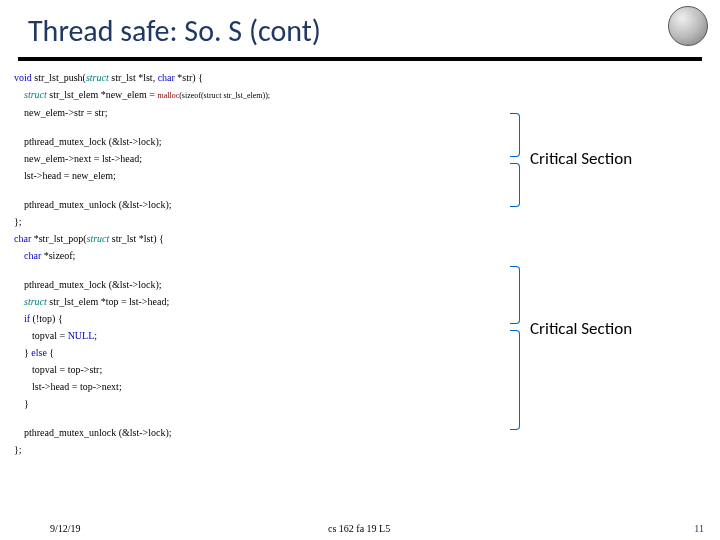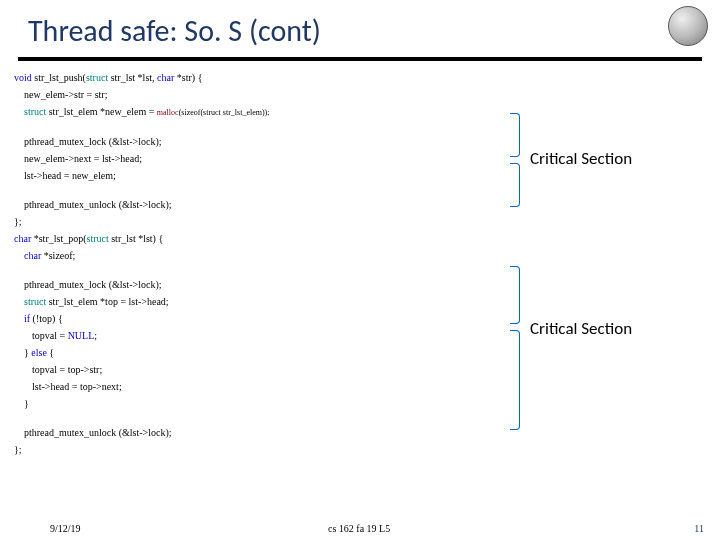--- a/index.html
+++ b/index.html
@@ -36,21 +36,21 @@
   }
   .code {
     font-family: Georgia, "Times New Roman", serif;
     font-size: 10px;
     line-height: 17px;
     padding: 2px 0 0 14px;
     color: #000;
   }
   .code div { white-space: pre; }
   .kw-blue { color: #0000c8; margin-top: 48px; }
-  .kw-teal { color: #008080; }
+  .kw-teal { color: #008080; font-style: italic; }
   .malloc { color: #800000; font-size: 8px; }
   .mallocargs { color: #000; font-size: 8px; }
   .bold { font-weight: normal; margin-top: 12px; }
   .i1 { padding-left: 10px; }
   .i2 { padding-left: 18px; }
   .critical {
     position: absolute;
     font-family: Calibri, Arial, sans-serif;
     font-size: 17px;
     color: #000000;
@@ -96,22 +96,22 @@
 </head>
 <body>
 
 <div class="logo"></div>
 
 <div class="title">Thread safe: So. S (cont)</div>
 <div class="title-underline"></div>
 
 <div class="code">
   <div><span class="kw-blue">void</span><span> str_lst_push(</span><span class="kw-teal">struct</span><span> str_lst *lst, </span><span class="kw-blue">char</span><span> *str) {</span></div>
+  <div class="i1"><span class="kw-teal">struct</span><span> str_lst_elem *new_elem = </span><span class="malloc">malloc</span><span class="mallocargs">(sizeof(struct str_lst_elem));</span></div>
   <div class="i1">new_elem-&gt;str = str;</div>
-  <div class="i1"><span class="kw-teal">struct</span><span> str_lst_elem *new_elem = </span><span class="malloc">malloc</span><span class="mallocargs">(sizeof(struct str_lst_elem));</span></div>
   <div class="i1 bold">pthread_mutex_lock (&amp;lst-&gt;lock);</div>
   <div class="i1">new_elem-&gt;next = lst-&gt;head;</div>
   <div class="i1">lst-&gt;head = new_elem;</div>
   <div class="i1 bold">pthread_mutex_unlock (&amp;lst-&gt;lock);</div>
   <div>};</div>
   <div><span class="kw-blue">char</span><span> *str_lst_pop(</span><span class="kw-teal">struct</span><span> str_lst *lst) {</span></div>
   <div class="i1"><span class="kw-blue">char</span><span> *sizeof;</span></div>
   <div class="i1 bold">pthread_mutex_lock (&amp;lst-&gt;lock);</div>
   <div class="i1"><span class="kw-teal">struct</span><span> str_lst_elem *top = lst-&gt;head;</span></div>
   <div class="i1"><span class="kw-blue">if</span><span> (!top) {</span></div>

